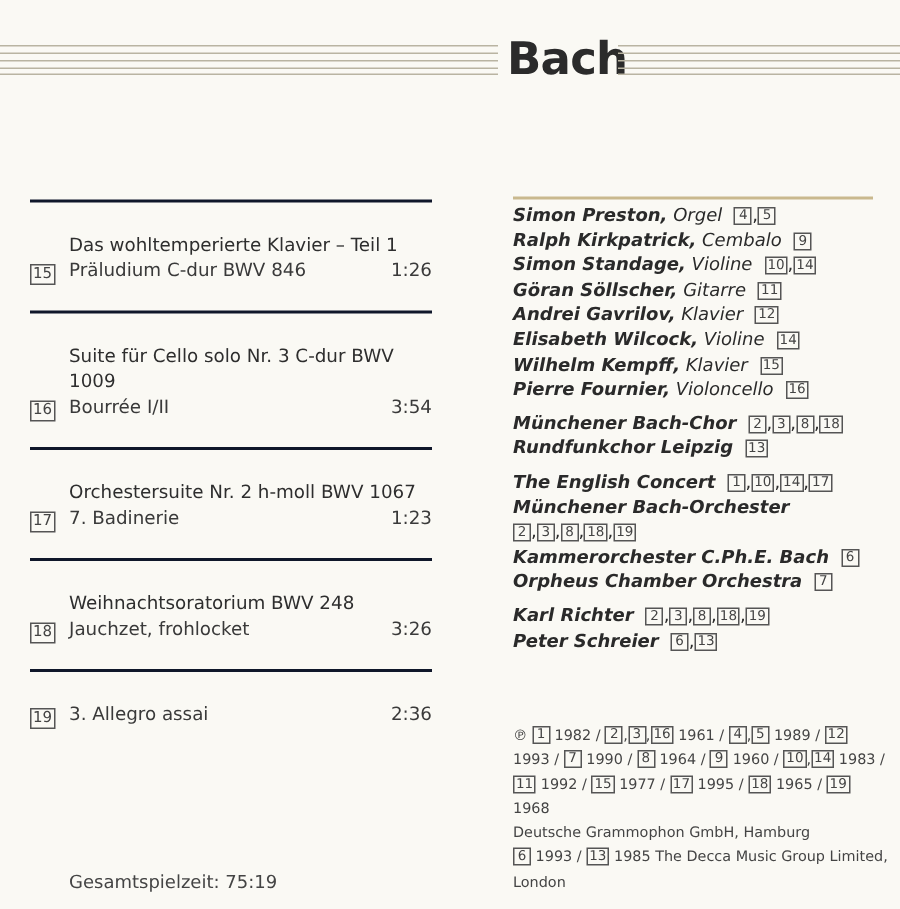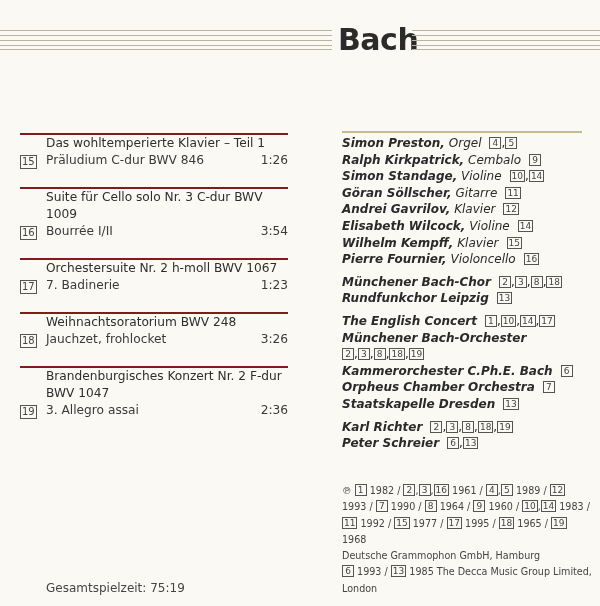--- a/index.html
+++ b/index.html
@@ -5,21 +5,21 @@
   html,body{margin:0;padding:0;}
   body{width:600px;height:606px;background:#faf9f4;position:relative;overflow:hidden;
        font-family:"DejaVu Sans",sans-serif;color:#2a2a2a;}
   .staff{position:absolute;top:30px;height:20px;}
   .staff .line{position:absolute;left:0;right:0;height:1px;background:#b9b4a2;}
   .staff-left{left:0;width:332px;}
   .staff-right{left:412px;width:188px;}
   .title{position:absolute;left:338px;top:22px;font-family:"DejaVu Sans",sans-serif;
          font-weight:bold;font-size:30px;color:#2b2b2b;letter-spacing:-0.5px;}
   .col-left{position:absolute;left:20px;top:133px;width:268px;}
-  .work{position:relative;border-top:2px solid #7f1d1d;padding-top:0;margin-bottom:18px;}
+  .work{position:relative;border-top:2px solid #0f172a;padding-top:20px;margin-bottom:18px;}
   .work-title{font-size:12.2px;line-height:17px;margin-left:26px;color:#2e2e2e;}
   .track-row{position:relative;font-size:12.2px;line-height:17px;height:17px;color:#3a3a3a;}
   .track-num{position:absolute;left:0;top:2px;}
   .track-name{position:absolute;left:26px;}
   .track-time{position:absolute;right:0;}
   .box{display:inline-block;border:1px solid #555;font-size:9.5px;line-height:11px;
        padding:0 1px;min-width:8px;text-align:center;color:#444;vertical-align:1px;}
   .col-left .box{font-size:10px;line-height:12px;}
   .total{position:absolute;left:46px;top:581px;font-size:12px;color:#444;}
   .col-right{position:absolute;left:342px;top:131px;width:240px;}
@@ -78,21 +78,20 @@
     </div>
     <div class="work">
       <div class="work-title">Weihnachtsoratorium BWV 248</div>
       <div class="track-row">
         <span class="track-num"><span class="box">18</span></span>
         <span class="track-name">Jauchzet, frohlocket</span>
         <span class="track-time">3:26</span>
       </div>
     </div>
     <div class="work">
-      <div class="work-title">Brandenburgisches Konzert Nr. 2 F-dur BWV 1047</div>
       <div class="track-row">
         <span class="track-num"><span class="box">19</span></span>
         <span class="track-name">3. Allegro assai</span>
         <span class="track-time">2:36</span>
       </div>
     </div>
   </div>
 <div class="total">Gesamtspielzeit: 75:19</div>
 
 <div class="col-right">
@@ -112,21 +111,20 @@
       <div class="perf"><b>Münchener Bach-Chor</b><span class="boxes"><span class="box">2</span>,<span class="box">3</span>,<span class="box">8</span>,<span class="box">18</span></span></div>
       <div class="perf"><b>Rundfunkchor Leipzig</b><span class="boxes"><span class="box">13</span></span></div>
     </div>
   <div class="group-gap"></div>
   <div id="orchestras">
       <div class="perf"><b>The English Concert</b><span class="boxes"><span class="box">1</span>,<span class="box">10</span>,<span class="box">14</span>,<span class="box">17</span></span></div>
       <div class="perf"><b>Münchener Bach-Orchester</b></div>
       <div class="perf"><span class="boxes" style="margin-left: 0px;"><span class="box">2</span>,<span class="box">3</span>,<span class="box">8</span>,<span class="box">18</span>,<span class="box">19</span></span></div>
       <div class="perf"><b>Kammerorchester C.Ph.E. Bach</b><span class="boxes"><span class="box">6</span></span></div>
       <div class="perf"><b>Orpheus Chamber Orchestra</b><span class="boxes"><span class="box">7</span></span></div>
-      <div class="perf"><b>Staatskapelle Dresden</b><span class="boxes"><span class="box">13</span></span></div>
     </div>
   <div class="group-gap"></div>
   <div id="conductors">
       <div class="perf"><b>Karl Richter</b><span class="boxes"><span class="box">2</span>,<span class="box">3</span>,<span class="box">8</span>,<span class="box">18</span>,<span class="box">19</span></span></div>
       <div class="perf"><b>Peter Schreier</b><span class="boxes"><span class="box">6</span>,<span class="box">13</span></span></div>
     </div>
 </div>
 
 <div class="credits" id="credits">
     <div><span>℗</span> <span class="box">1</span><span> 1982</span> / <span class="box">2</span>,<span class="box">3</span>,<span class="box">16</span><span> 1961</span> / <span class="box">4</span>,<span class="box">5</span><span> 1989</span> / <span class="box">12</span><span> 1993</span> / <span class="box">7</span><span> 1990</span> / <span class="box">8</span><span> 1964</span> / <span class="box">9</span><span> 1960</span> / <span class="box">10</span>,<span class="box">14</span><span> 1983</span> / <span class="box">11</span><span> 1992</span> / <span class="box">15</span><span> 1977</span> / <span class="box">17</span><span> 1995</span> / <span class="box">18</span><span> 1965</span> / <span class="box">19</span><span> 1968</span><br><span>Deutsche Grammophon GmbH, Hamburg</span><br><span class="box">6</span><span> 1993</span> / <span class="box">13</span><span> 1985</span><span> The Decca Music Group Limited, London</span></div>

